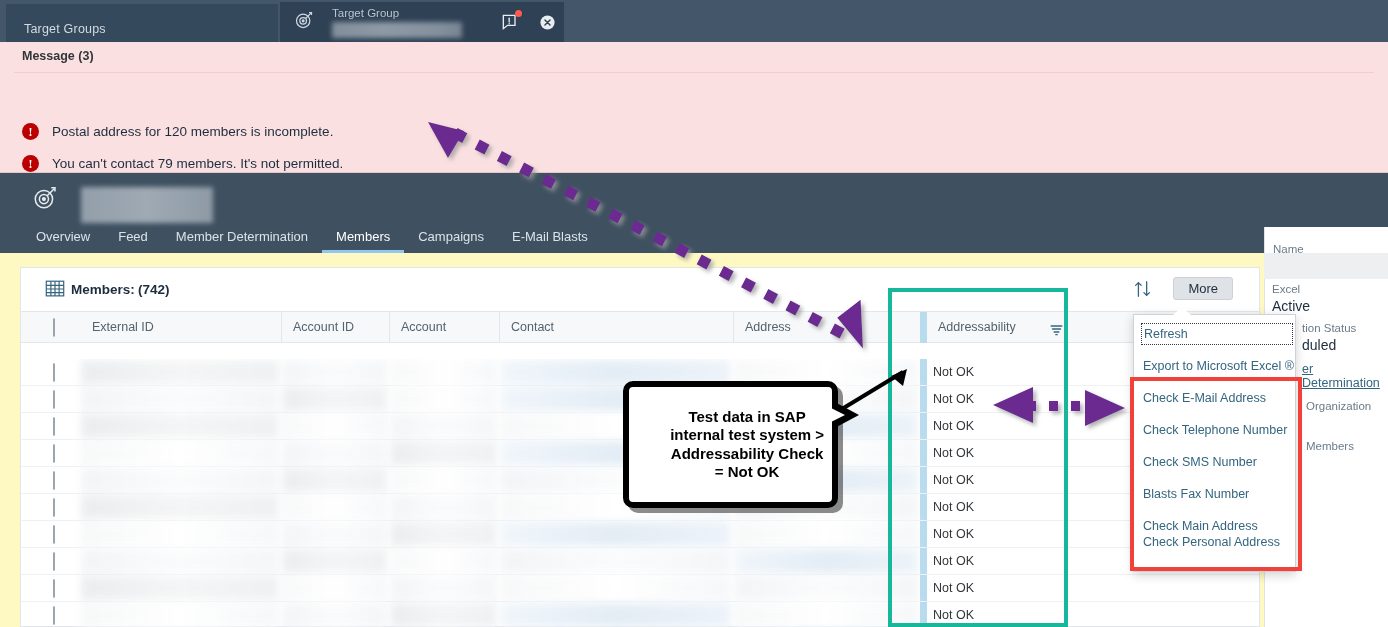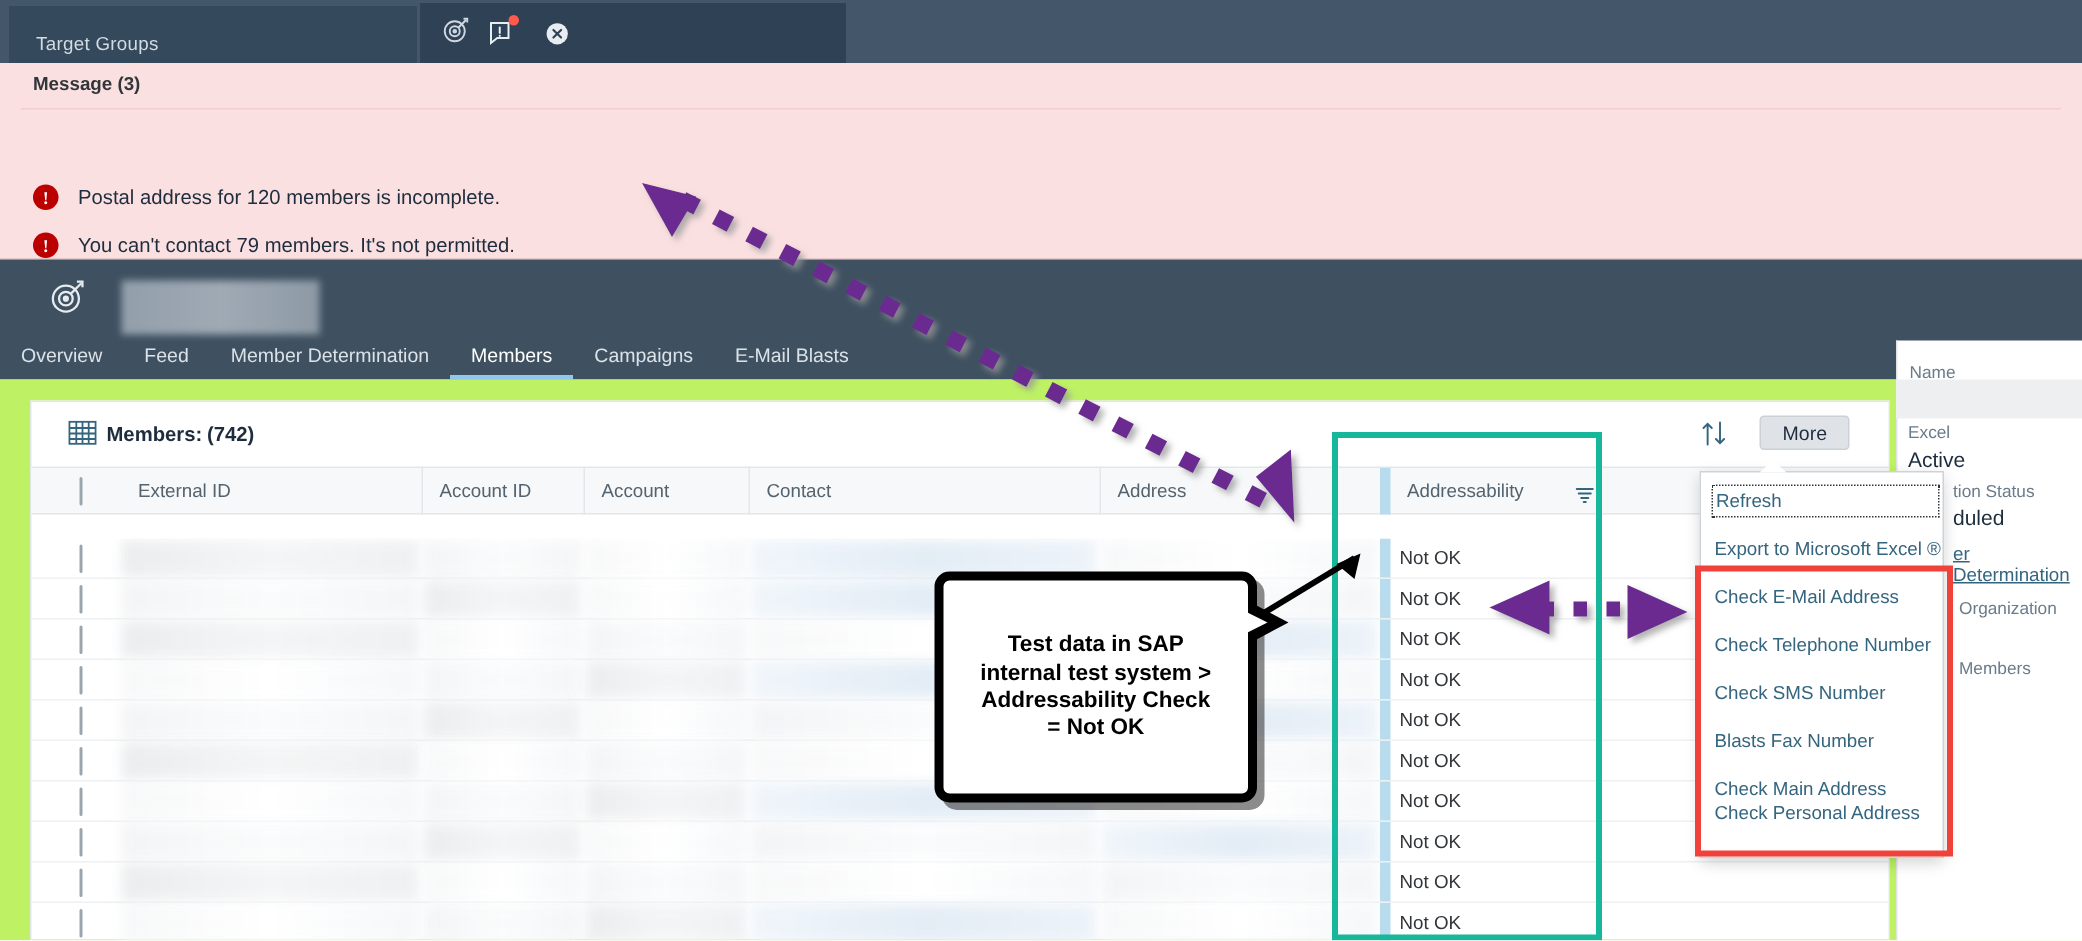--- a/index.html
+++ b/index.html
@@ -106,32 +106,32 @@
   .objhdr .oicon {
     position: absolute; left: 32px; top: 12px; color: #e6ebef;
   }
   .objhdr .oredact {
     position: absolute; left: 81px; top: 14px; width: 132px; height: 36px;
     background: linear-gradient(90deg,#9aa5b0,#a8b2bc 50%,#95a0ab);
     filter: blur(2.6px); opacity: .92;
   }
   .navtabs {
     position: absolute; left: 0; bottom: 0; height: 32px; width: 100%;
-    display: flex; align-items: flex-end; 
+    display: flex; align-items: flex-end; padding-left: 22px;
   }
   .navtab {
     color: #dbe2e8; font-size: 13px; padding: 0 14px 9px 14px;
     white-space: nowrap; cursor: pointer;
   }
   .navtab.sel { color: #ffffff; border-bottom: 3px solid #91c7ec; padding-bottom: 6px; }
 
   
   .content {
     position: absolute; left: 0; top: 253px; width: 1388px; height: 374px;
-    background: #bef264;
+    background: #fef9c3;
   }
   .card {
     position: absolute; left: 20px; top: 14px; width: 1240px; height: 360px;
     background: #ffffff; border: 1px solid #e3e6e8;
   }
   .card-toolbar {
     position: relative; height: 44px; border-bottom: 1px solid #e4e7ea;
   }
   .grid-icon {
     position: absolute; left: 23px; top: 10px; color: #34657f;
@@ -234,24 +234,24 @@
     border: 4px solid #16b79a;
   }
   .red-box {
     left: 1130px; top: 377px; width: 172px; height: 194px;
     border: 4px solid #f0423a;
   }
   .callout {
     position: absolute; left: 623px; top: 381px; width: 215px; height: 127px;
   }
   .callout .body {
-    position: absolute; left: 0; top: 0; width: 215px; height: 154px;
+    position: absolute; left: 0; top: 0; width: 215px; height: 127px;
     background: #ffffff; border: 6px solid #000000; border-radius: 10px;
     box-shadow: 5px 5px 0 rgba(0,0,0,.45);
-    display: flex; align-items: center; justify-content: center;
+    display: flex; align-items: center; justify-content: flex-end;
   }
   .callout .txt {
     font-size: 15px; font-weight: bold; color: #000000;
     text-align: center; line-height: 1.22; padding: 0 8px;
   }
   .callout .tail {
     position: absolute; left: 206px; top: 18px; width: 0; height: 0;
     border-top: 16px solid transparent;
     border-bottom: 16px solid transparent;
     border-left: 30px solid #000000;
@@ -278,20 +278,24 @@
 
     <div class="tab-active">
       <span class="t-icon">
         <svg width="20" height="20" viewBox="0 0 24 24" fill="none" stroke="currentColor" stroke-width="1.5">
           <circle cx="11" cy="13" r="8"></circle>
             <circle cx="11" cy="13" r="4"></circle>
             <circle cx="11" cy="13" r="1.1" fill="currentColor"></circle>
           <path d="M14 10 L20 4"></path>
             <path d="M18 3 l3 0 l0 3"></path>
         </svg>
+      </span>
+      <span class="t-text">
+        <span class="t-title">Target Group</span>
+        <span class="t-redact"></span>
       </span>
       <span class="t-alert">
         <svg width="20" height="20" viewBox="0 0 24 24" fill="none" stroke="currentColor" stroke-width="1.6" style="margin-top:3px;margin-left:2px;">
           <path d="M4 4 h14 v12 h-9 l-5 4 z"></path>
             <path d="M11 7.5 v4.5" stroke-linecap="round"></path>
             <circle cx="11" cy="14.2" r=".9" fill="currentColor" stroke="none"></circle>
         </svg>
         <span class="dot"></span>
       </span>
       <span class="t-close">

